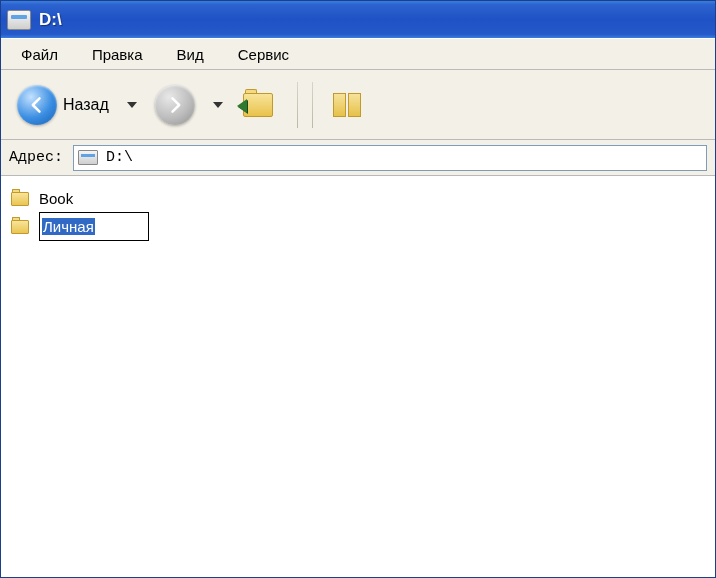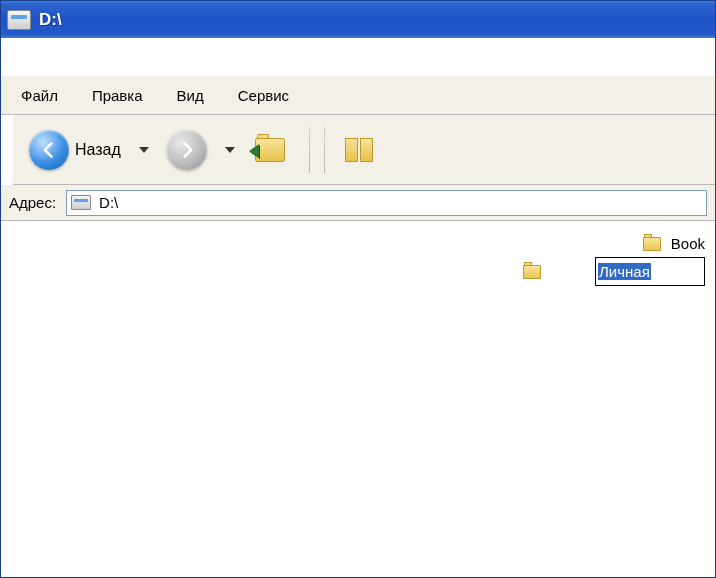--- a/index.html
+++ b/index.html
@@ -44,44 +44,42 @@
     background: #5fa3e6;
     border-radius: 1px;
   }
   .titlebar .title {
     color: #fff;
     font-weight: bold;
     font-size: 17px;
     text-shadow: 1px 1px 1px rgba(0,0,0,.4);
   }
   .menubar {
-    height: 40px;
+    height: 32px;
     background: #f3f0e7;
     border-top: 1px solid #fff;
     border-bottom: 1px solid #b9b9b9;
     display: flex;
     align-items: center;
     padding: 0 6px;
     gap: 6px;
-    margin-top: 37px;
   }
   .menubar .item {
     padding: 4px 14px;
     cursor: default;
     font-size: 15px;
   }
   .toolbar {
     height: 70px;
     background: #f3f0e7;
     border-bottom: 1px solid #b9b9b9;
     display: flex;
     align-items: center;
     padding: 0 8px;
     gap: 6px;
-    margin-left: 12px;
   }
   .tb-btn {
     display: flex;
     align-items: center;
     gap: 6px;
     padding: 4px 8px;
     border-radius: 3px;
     cursor: default;
   }
   .tb-label { font-size: 16px; }
@@ -168,20 +166,21 @@
   .views-ico .p2 { left: 17px; }
 
   .addrbar {
     height: 36px;
     background: #f3f0e7;
     border-bottom: 1px solid #b9b9b9;
     display: flex;
     align-items: center;
     padding: 0 8px;
     gap: 10px;
+    font-family: Liberation Mono, monospace;
   }
   .addrbar .lbl { font-size: 15px; }
   .addrbox {
     flex: 1;
     height: 26px;
     background: #fff;
     border: 1px solid #7f9db9;
     display: flex;
     align-items: center;
     padding: 0 4px;
@@ -213,21 +212,20 @@
     padding: 8px 10px;
     overflow: auto;
   }
   .folder-item {
     display: flex;
     align-items: center;
     gap: 8px;
     height: 28px;
     font-size: 15px;
     cursor: default;
-    justify-content: flex-end;
   }
   .folder-sm {
     width: 20px; height: 16px; position: relative;
     flex: 0 0 auto;
   }
   .folder-sm .back {
     position: absolute; left: 0; top: 2px;
     width: 18px; height: 14px;
     background: linear-gradient(#f8e49a, #e9c552);
     border: 1px solid #c19a2b;
@@ -238,21 +236,20 @@
     width: 8px; height: 4px;
     background: #f3da86;
     border: 1px solid #c19a2b; border-bottom: none;
     border-radius: 1px 1px 0 0;
   }
   .rename-box {
     border: 1px solid #000;
     padding: 5px 2px;
     min-width: 110px;
     display: inline-flex;
-    margin-left: 44px;
   }
   .rename-box .sel {
     background: #316ac5;
     color: #fff;
     padding: 0 1px;
   }
 </style>
 </head>
 <body>
 

